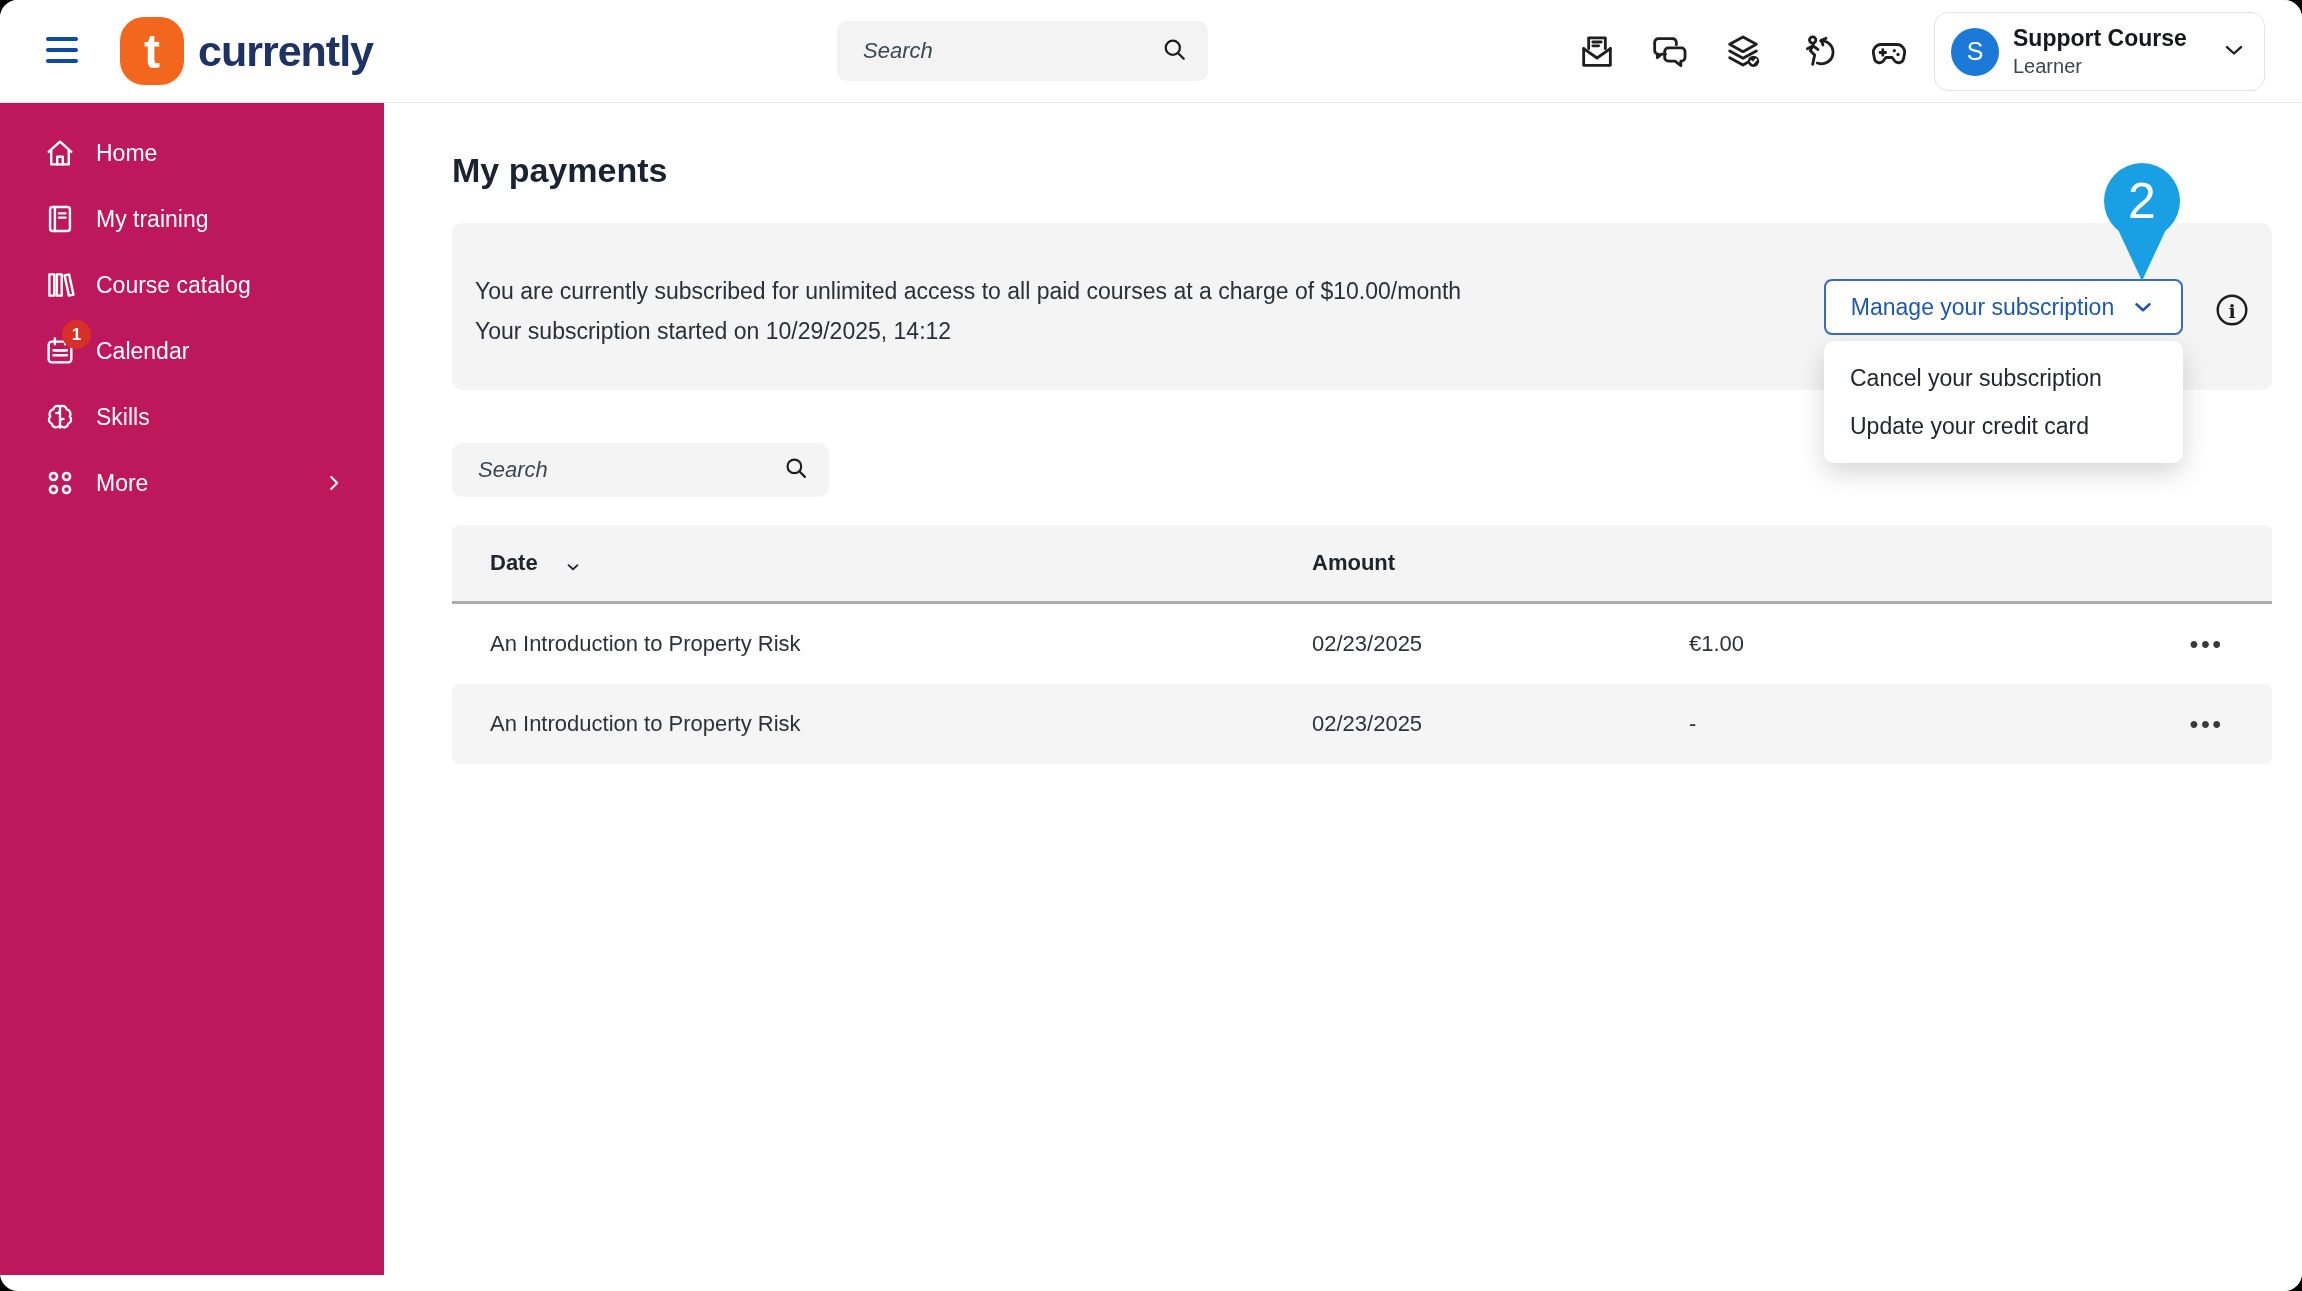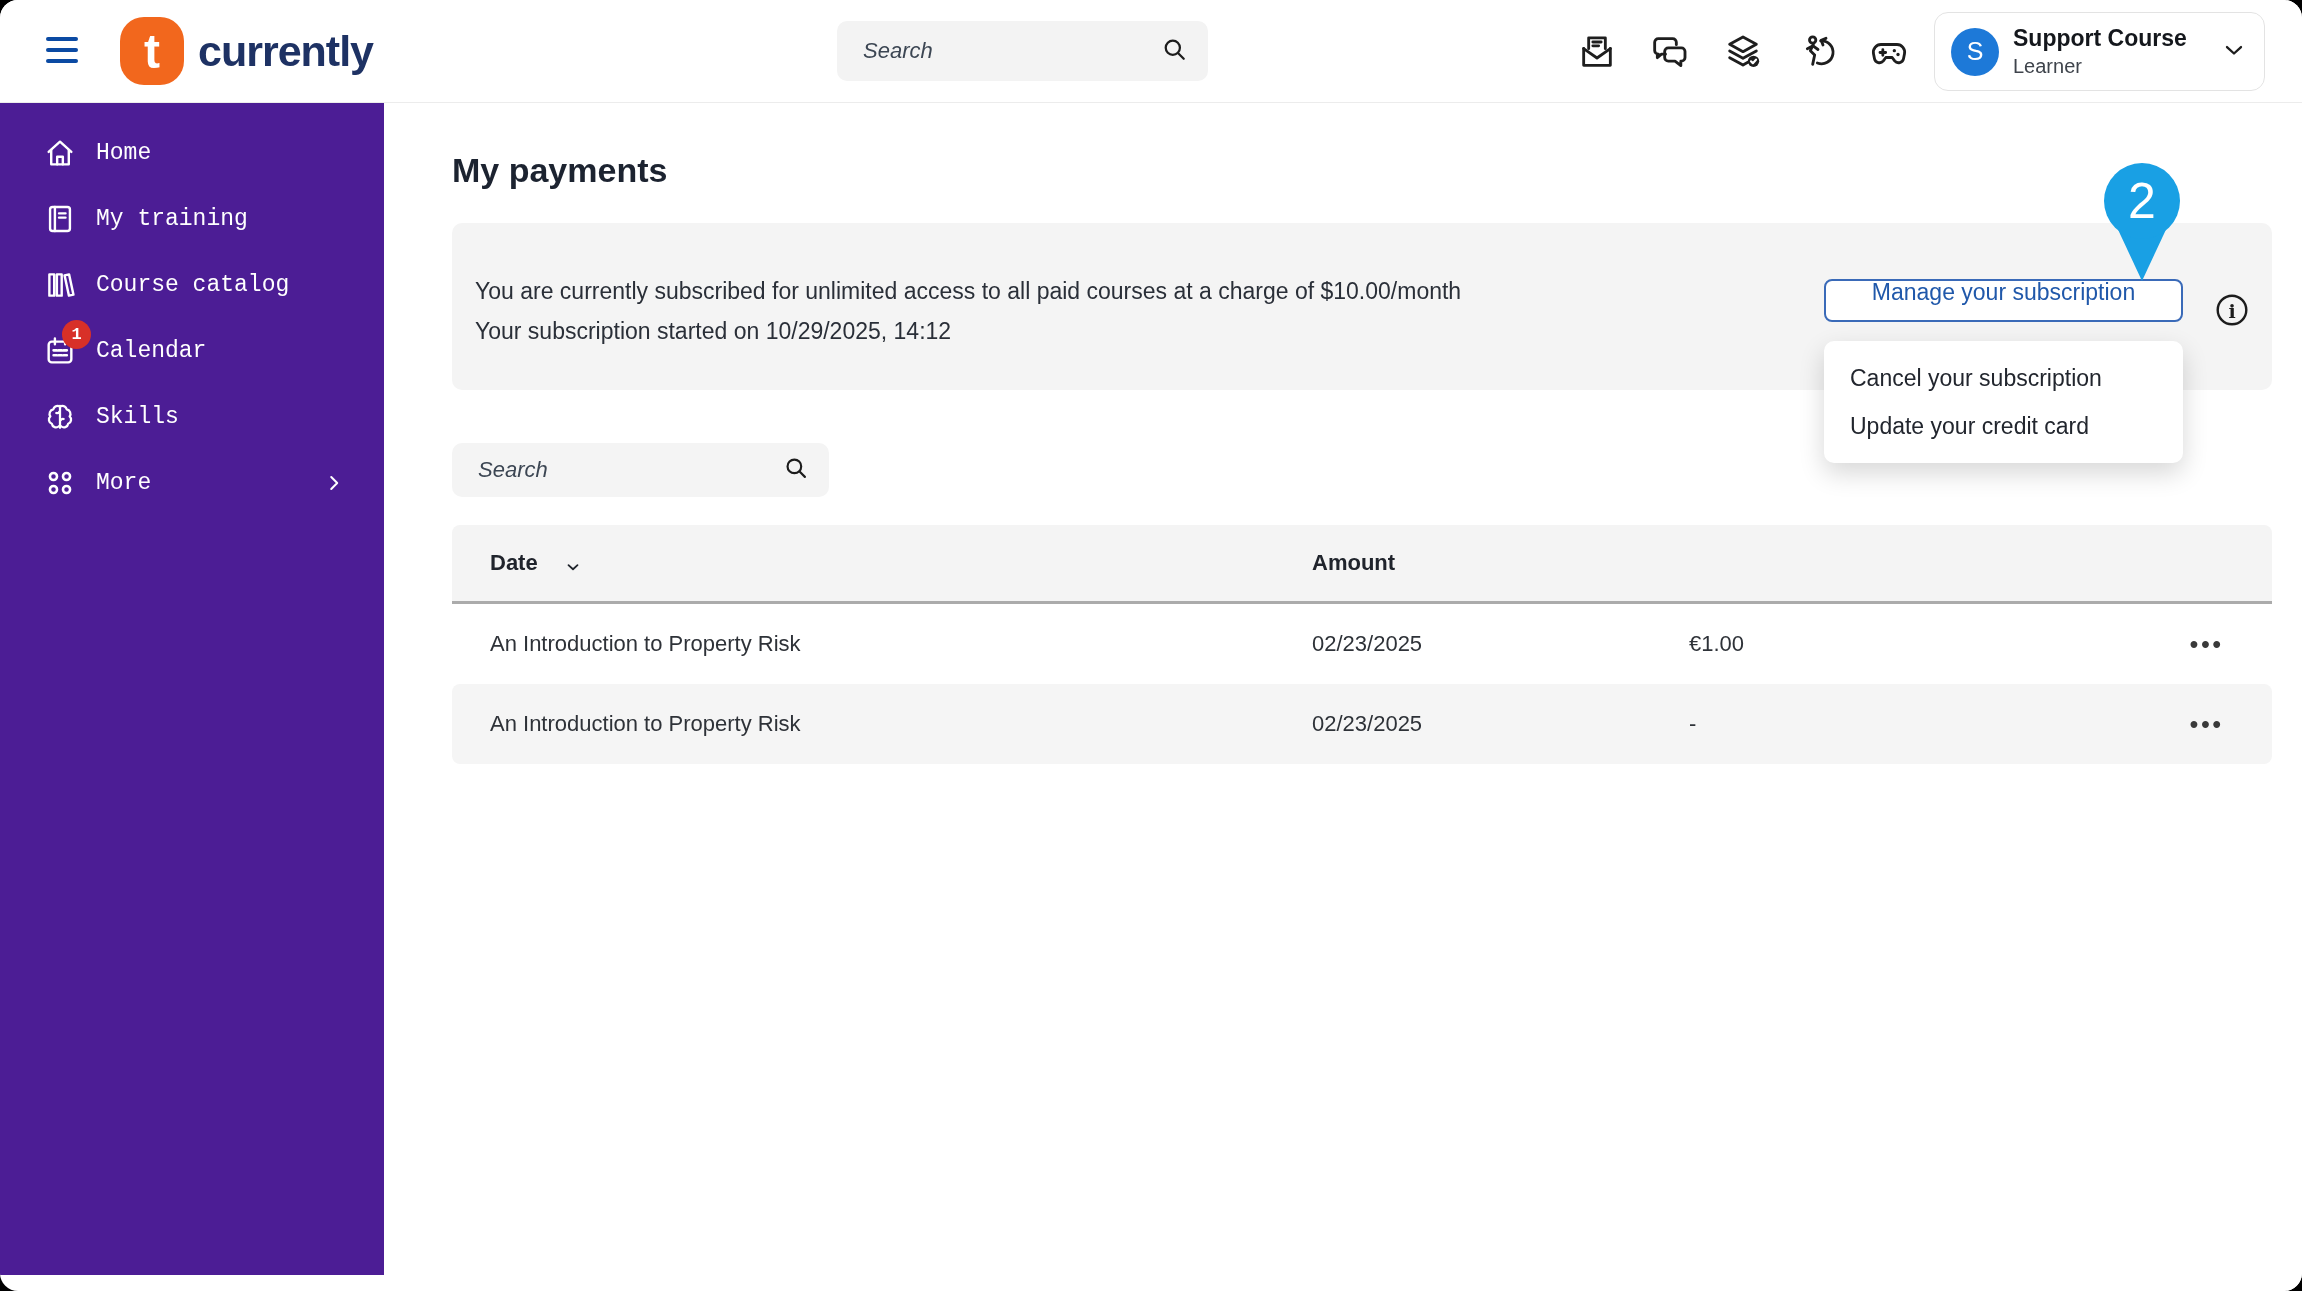--- a/index.html
+++ b/index.html
@@ -28,21 +28,21 @@
   .chip{position:absolute;left:1934px;top:12px;width:331px;height:79px;border:1px solid #e3e3e3;
     border-radius:14px;background:#fff;display:flex;align-items:center;cursor:pointer;}
   .avatar{width:48px;height:48px;border-radius:50%;background:#1d79d8;color:#fff;font-size:25px;
     display:flex;align-items:center;justify-content:center;margin-left:16px;flex:0 0 auto;}
   .chip-txt{margin-left:14px;line-height:1.2;}
   .chip-name{font-size:23px;font-weight:bold;color:#14171c;}
   .chip-role{font-size:20px;color:#3f444c;margin-top:2px;}
   .chip-chev{margin-left:auto;margin-right:16px;}
 
   
-  .sidebar{position:absolute;left:0;top:103px;bottom:16px;width:384px;background:#4c1d95;z-index:30;font-family:Liberation Mono, monospace;}
+  .sidebar{position:absolute;left:0;top:103px;bottom:16px;width:384px;background:#be185d;z-index:30;}
   .side-nav{padding-top:17px;}
   .side-item{height:66px;display:flex;align-items:center;color:#fff;cursor:pointer;position:relative;}
   .s-icon{position:absolute;left:43px;width:34px;height:34px;display:flex;align-items:center;
     justify-content:center;}
   .s-label{position:absolute;left:96px;font-size:23px;}
   .s-chev{position:absolute;right:39px;width:22px;height:22px;}
   .cal-badge{position:absolute;left:62px;top:2px;width:29px;height:29px;border-radius:50%;
     background:#d83028;color:#fff;font-size:17px;font-weight:bold;display:flex;align-items:center;
     justify-content:center;}
   .help-box{position:absolute;left:16px;right:16px;bottom:25px;height:74px;
@@ -52,23 +52,23 @@
     margin-left:14px;display:flex;align-items:center;justify-content:center;flex:0 0 auto;}
   .help-label{margin-left:16px;font-size:23px;}
   .help-chev{margin-left:auto;margin-right:18px;width:22px;height:22px;}
 
   
   .main{position:absolute;left:384px;top:103px;right:0;bottom:0;background:#fff;margin-left:20px;}
   .page-title{position:absolute;left:48px;top:48px;font-size:34px;font-weight:bold;color:#1c2330;}
   .sub-panel{position:absolute;left:48px;top:120px;width:1820px;height:167px;background:#f4f4f4;
     border-radius:10px;}
   .sub-lines{position:absolute;left:23px;top:48px;font-size:23px;color:#2a2f38;line-height:40px;}
-  .manage-btn{position:absolute;left:1372px;top:56px;width:359px;height:43px;background:#fff;
+  .manage-btn{position:absolute;left:1372px;top:56px;width:359px;height:56px;background:#fff;
     border:2px solid #3a6ab8;border-radius:8px;color:#2058aa;font-size:23px;display:flex;
-    align-items:center;justify-content:center;gap:16px;cursor:pointer;z-index:15;flex-direction:column;}
+    align-items:center;justify-content:center;gap:16px;cursor:pointer;z-index:15;}
   .info-ico{position:absolute;left:1763px;top:70px;width:34px;height:34px;cursor:pointer;}
   .dropdown{position:absolute;left:1420px;top:238px;width:359px;background:#fff;border-radius:10px;
     box-shadow:0 10px 26px rgba(0,0,0,.16);padding:13px 0;z-index:20;}
   .dd-item{height:48px;display:flex;align-items:center;padding:0 26px;font-size:23px;color:#22262e;
     cursor:pointer;}
   .pin{position:absolute;left:1700px;top:60px;width:76px;height:120px;z-index:30;}
   .search2{position:absolute;left:48px;top:340px;width:377px;height:54px;background:#f4f4f4;
     border-radius:10px;display:flex;align-items:center;}
   .table{position:absolute;left:48px;top:422px;width:1820px;}
   .t-head{display:grid;grid-template-columns:822px 377px 433px 1fr;align-items:center;

